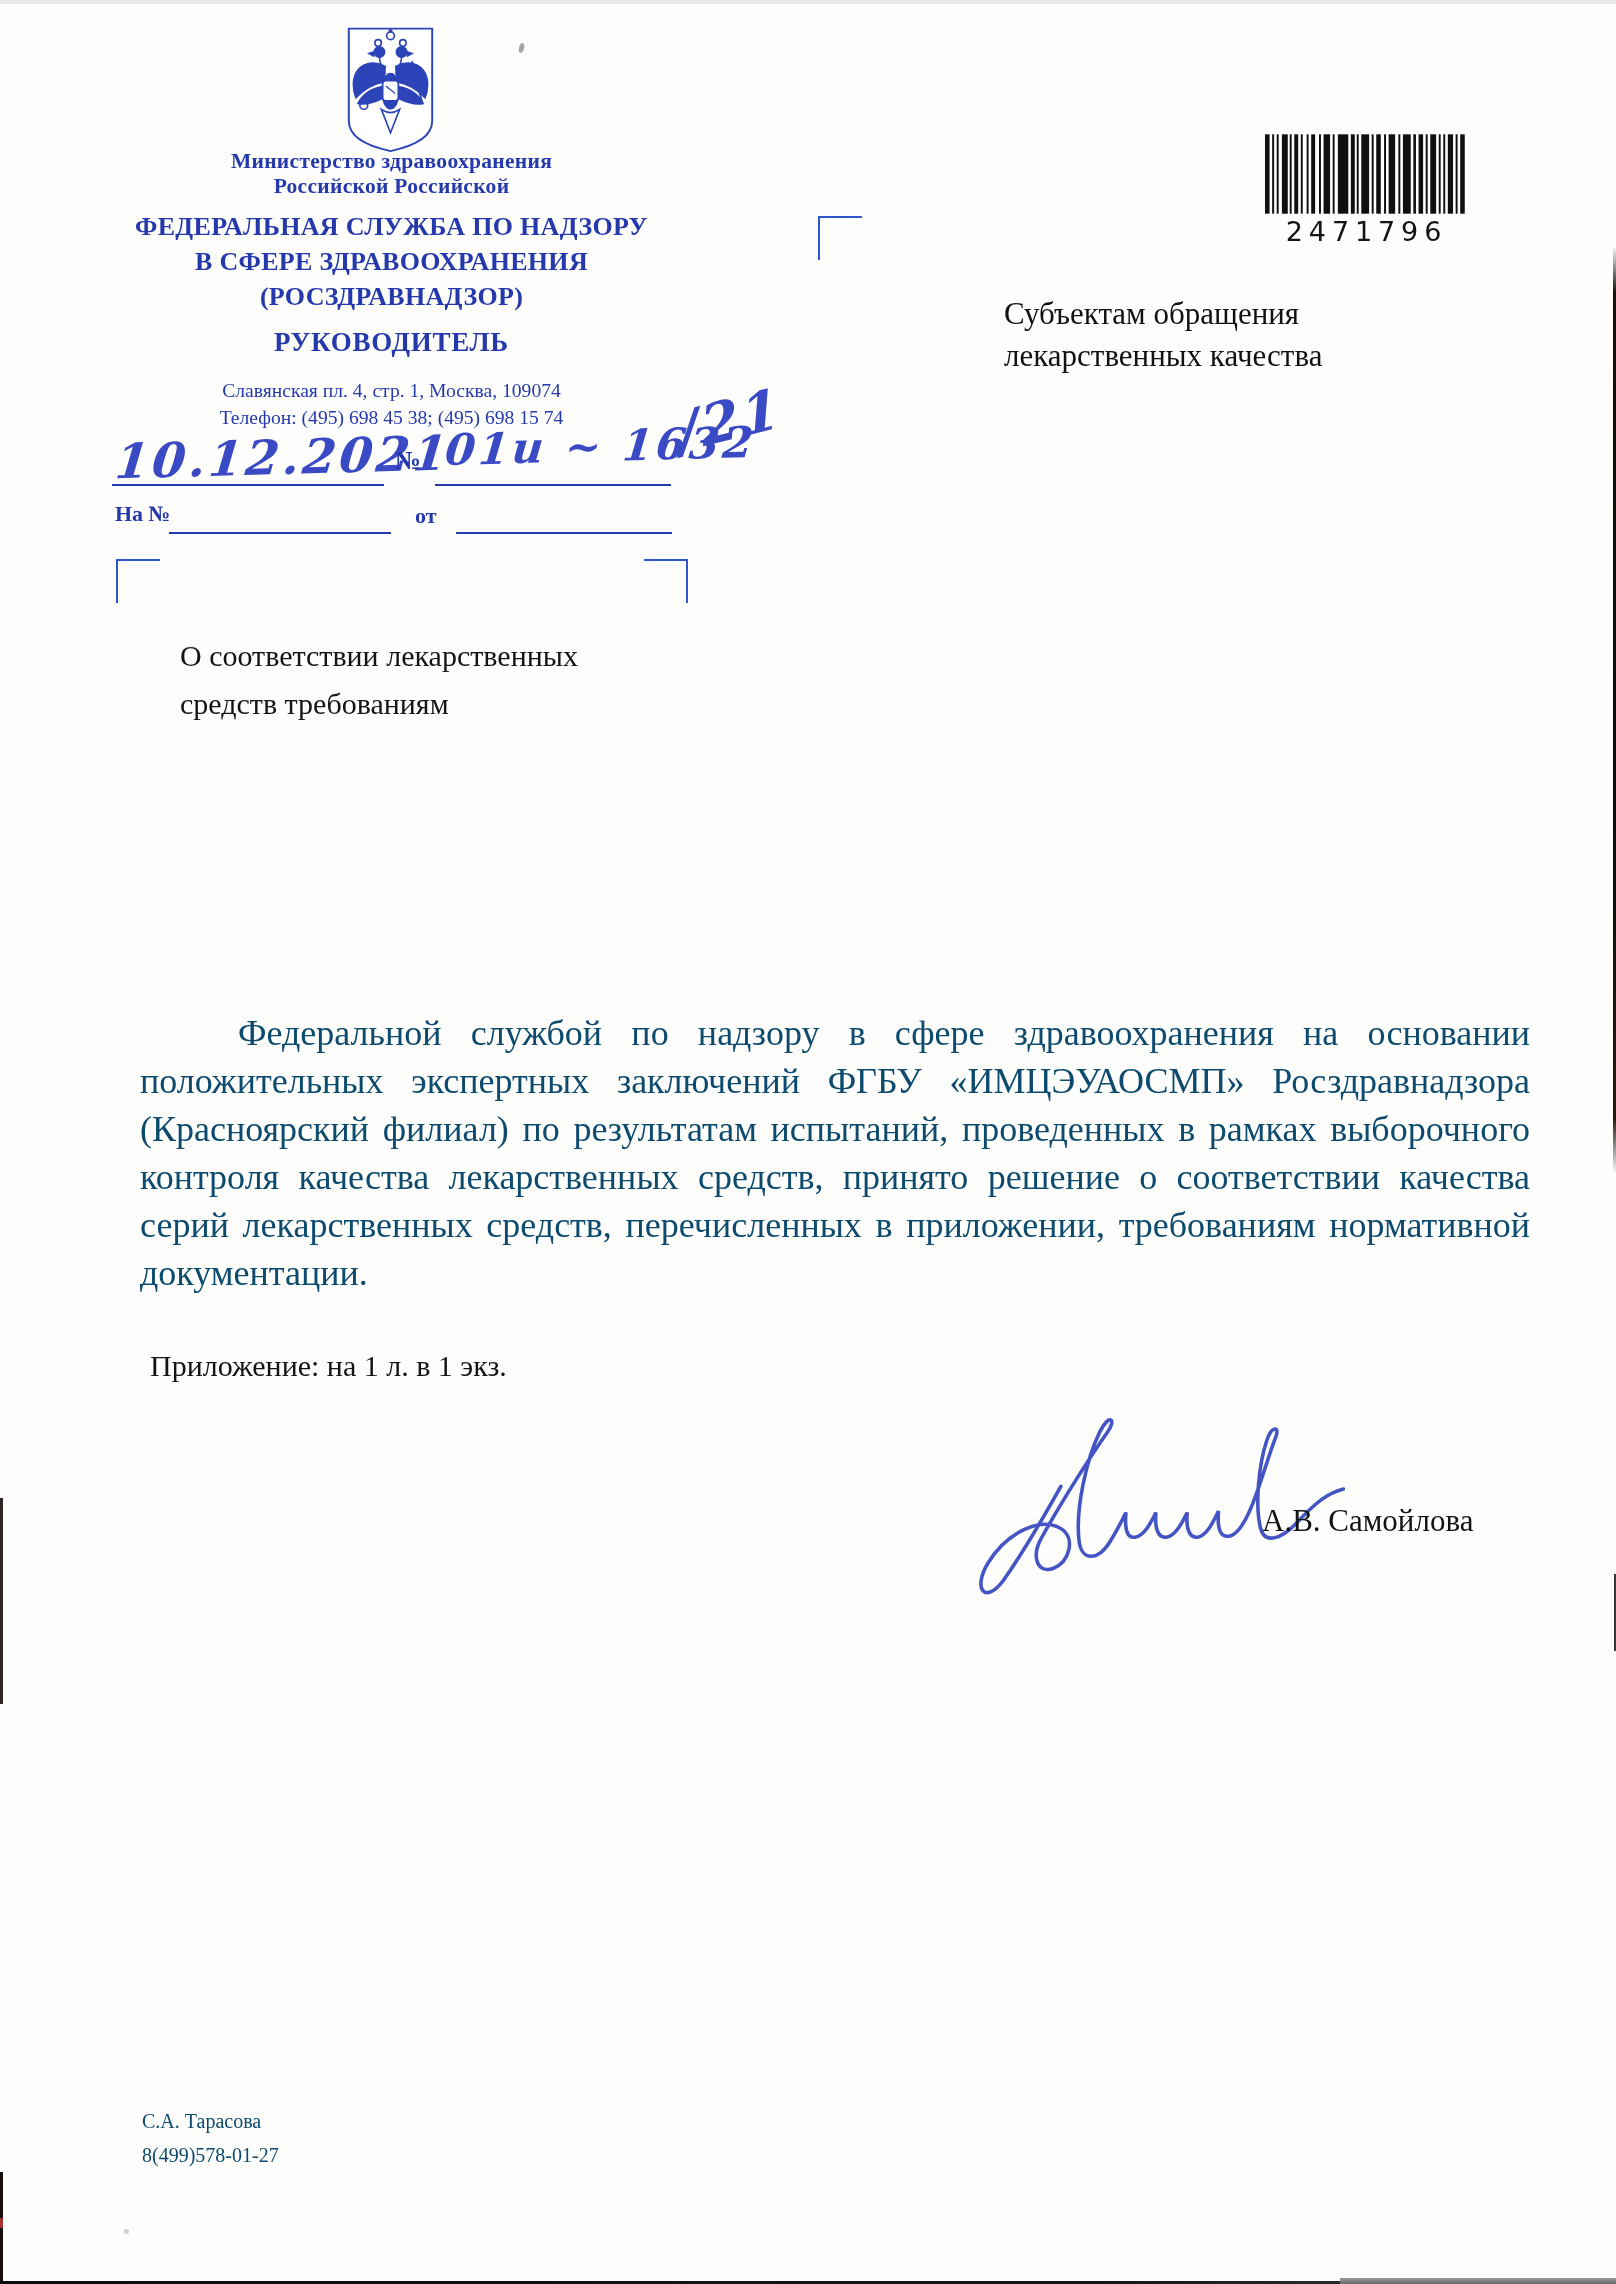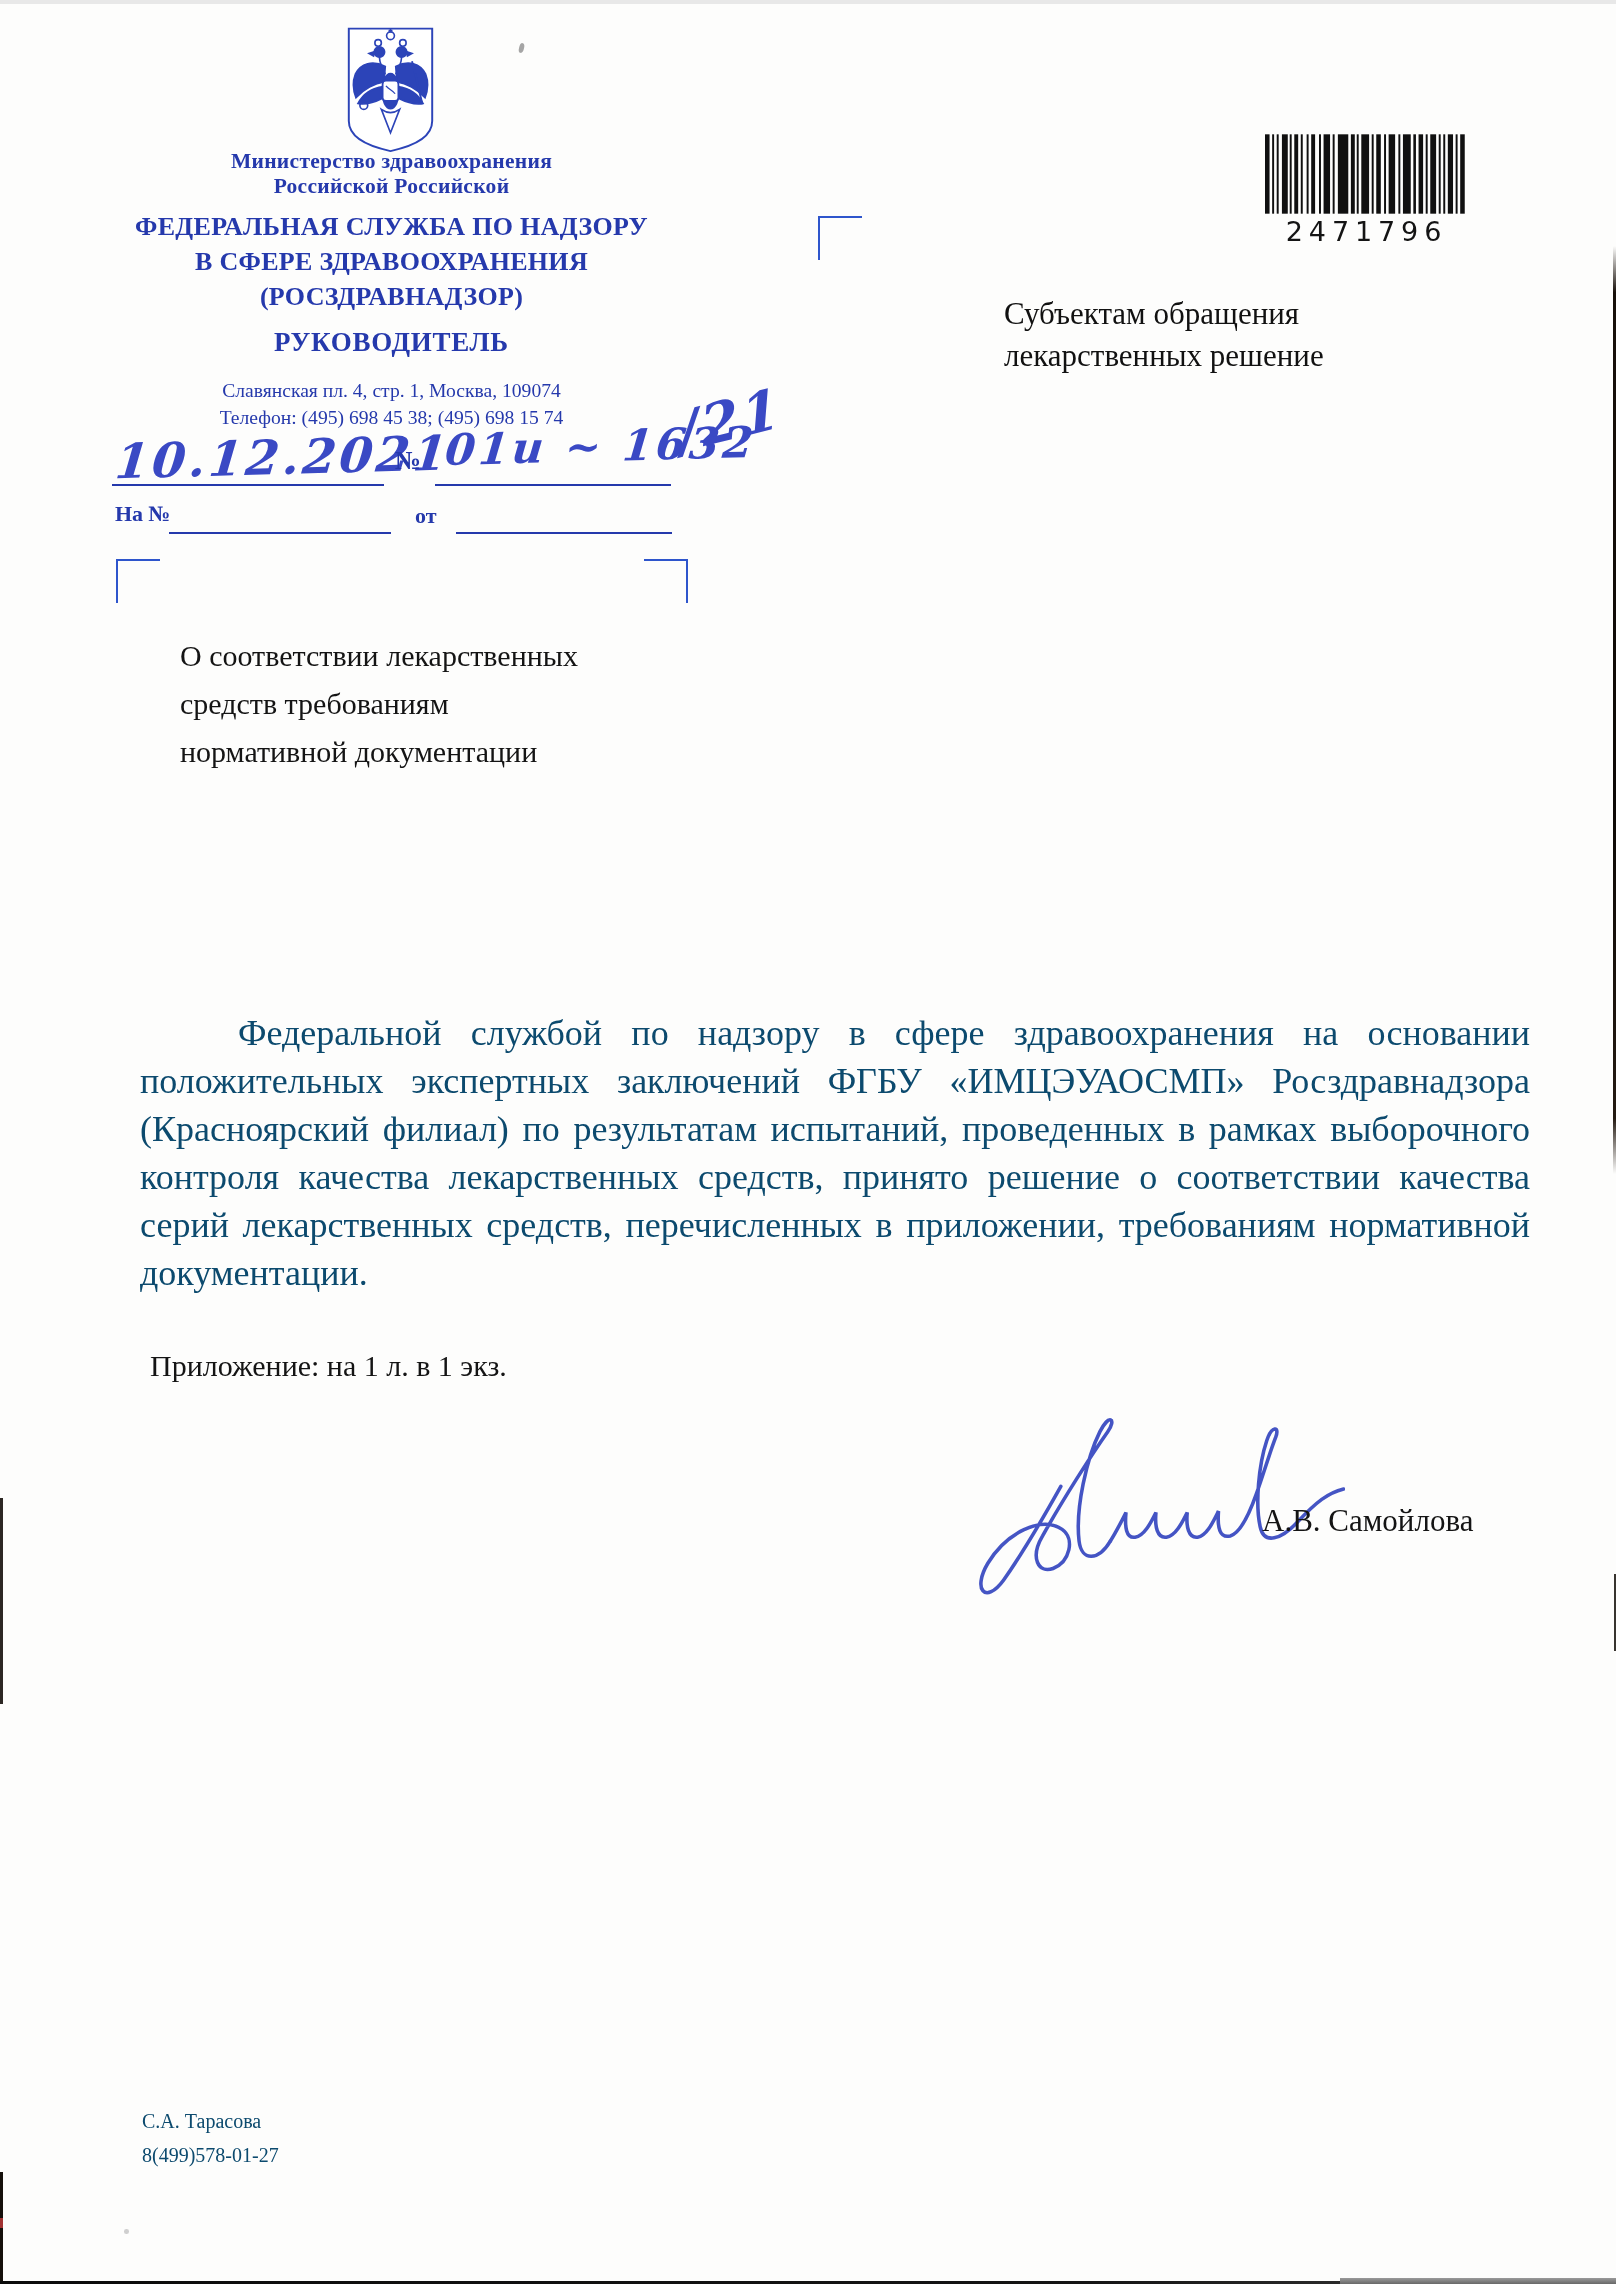--- a/index.html
+++ b/index.html
@@ -154,30 +154,29 @@
         <rect x="274" y="0" width="3" height="122"></rect>
       <rect x="281" y="0" width="8" height="122"></rect>
         <rect x="293" y="0" width="3" height="122"></rect>
       <rect x="300" y="0" width="7" height="122"></rect>
     </g>
   </svg>
   <div class="abs barcode-num">2471796</div>
 
   <div class="abs recipient">
     <div>Субъектам обращения</div>
-    <div>лекарственных решение</div>
+    <div>лекарственных качества</div>
   </div>
 
   <div class="abs corner tl" style="left:116px;top:555px;border-width:2px;"></div>
   <div class="abs corner tr" style="left:644px;top:555px;border-width:2px;"></div>
 
   <div class="abs subject">
     <div>О соответствии лекарственных</div>
     <div>средств требованиям</div>
-    <div>нормативной документации</div>
   </div>
 
   <div class="abs body-par">Федеральной службой по надзору в сфере здравоохранения на основании положительных экспертных заключений ФГБУ «ИМЦЭУАОСМП» Росздравнадзора (Красноярский филиал) по результатам испытаний, проведенных в рамках выборочного контроля качества лекарственных средств, принято решение о соответствии качества серий лекарственных средств, перечисленных в приложении, требованиям нормативной документации.</div>
 
   <div class="abs attachment">Приложение: на 1 л. в 1 экз.</div>
 
   <svg class="abs" style="left:963px;top:1399px" width="382" height="215" viewBox="0 0 586 330">
     <g fill="none" stroke="#3748c0" stroke-width="5.5" stroke-linecap="round" opacity="0.93">
       <path d="M150,128 C122,178 86,238 62,272 C34,310 14,286 38,246 C66,200 120,172 152,194 C172,208 164,244 138,254 C116,262 102,238 122,204 C152,150 198,78 222,44 C236,24 224,16 210,44 C190,84 172,162 178,212 C182,244 208,242 226,212"></path>
       <path d="M226,212 C236,196 244,180 250,168 C248,190 250,208 264,206 C278,204 288,184 296,168 C294,190 298,208 312,206 C326,204 336,184 344,168 C342,190 346,208 360,206 C374,204 384,182 392,166 C390,192 394,208 410,204 C424,200 438,174 450,140 C462,106 472,72 480,52 C486,36 474,34 466,58 C454,94 448,154 456,190 C462,218 488,210 514,182 C542,152 560,138 584,132"></path>

